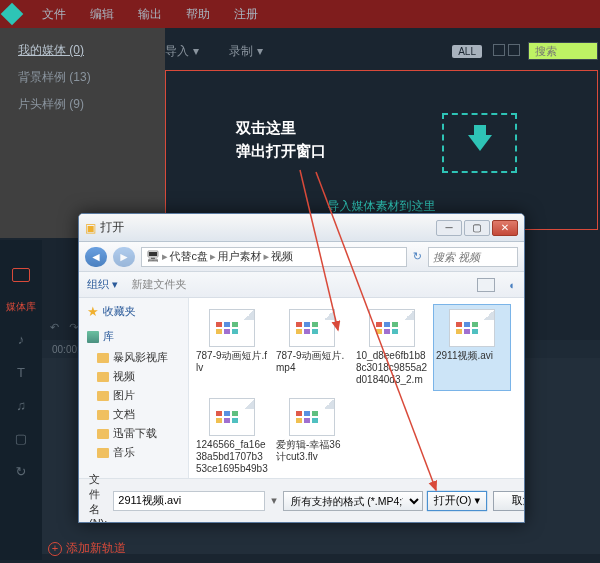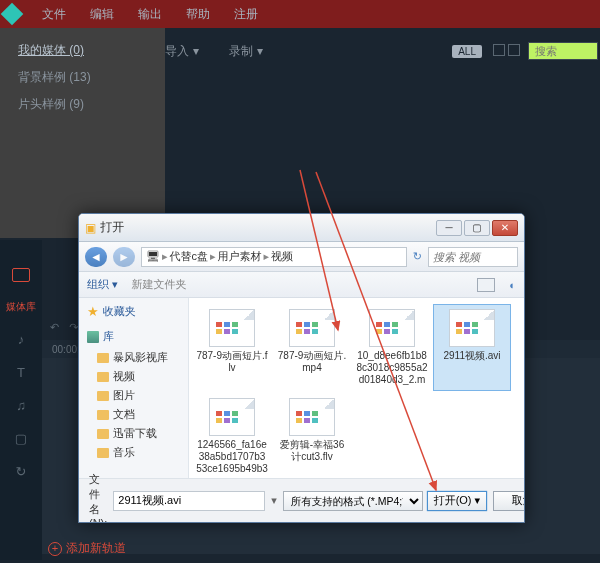--- a/index.html
+++ b/index.html
@@ -67,21 +67,21 @@
 .dlg-tree { width: 110px; background: #f4f6f9; border-right: 1px solid #e0e6ec; padding: 6px 8px; font-size: 11px; overflow: hidden; }
 .tree-head { color: #2a5a9a; margin-bottom: 6px; display: flex; align-items: center; gap: 4px; }
 .star { color: #f0b030; font-size: 13px; }
 .tree-group { margin-top: 10px; }
 .tree-item { color: #333; margin: 4px 0 4px 10px; display: flex; align-items: center; gap: 4px; }
 .folder-ico { width: 12px; height: 10px; background: #f0c060; border-radius: 1px; display: inline-block; }
 .lib-ico { width: 12px; height: 12px; background: linear-gradient(#6ac0a0,#4a9080); border-radius: 1px; display: inline-block;}
 
 .dlg-files { flex: 1; padding: 6px 4px; overflow: hidden; }
 .file-grid { display: flex; flex-wrap: wrap; gap: 2px; }
-.file-item { width: 78px; text-align: center; font-size: 10px; color: #333; padding: 4px 2px; border: 1px solid transparent; }
+.file-item { width: 78px; text-align: left; font-size: 10px; color: #333; padding: 4px 2px; border: 1px solid transparent; }
 .file-item.sel { background: #cce4f7; border: 1px solid #7ab4e8; }
 .file-thumb { width: 46px; height: 38px; margin: 0 auto 3px; background: #fff; border: 1px solid #c8d0d8; position: relative; }
 .file-thumb::before { content: ""; position: absolute; top: 0; right: 0; width: 10px; height: 10px; background: linear-gradient(135deg, transparent 50%, #d8e0e8 50%); }
 .thumb-blocks { position: absolute; left: 6px; top: 12px; display: grid; grid-template-columns: repeat(3, 6px); gap: 2px; }
 .thumb-blocks i { width: 6px; height: 5px; display: block; }
 .b1{background:#e05a4a}.b2{background:#5a90e0}.b3{background:#60c080}.b4{background:#f0c050}.b5{background:#a070d0}.b6{background:#50c0c0}
 .file-name { line-height: 1.2; word-break: break-all; max-height: 36px; overflow: hidden; }
 
 .dlg-footer { height: 44px; background: #f0f2f5; border-top: 1px solid #dde3e9; padding: 4px 10px; font-size: 11px; display: flex; flex-direction: row; gap: 4px; }
 .ft-row { display: flex; align-items: center; gap: 6px; }
@@ -119,20 +119,30 @@
       <span class="tb-btn">
           <span>录制</span> 
           <span>▾</span>
         </span>
       <div class="tb-right">
         <span class="all-pill">ALL</span>
         <span class="view-icons"><span></span><span></span></span>
         <input class="search-box" placeholder="搜索" style="">
       </div>
     </div>
+    <div class="drop-zone">
+      <div class="hint-text">
+        <div>双击这里</div>
+        <div>弹出打开窗口</div>
+      </div>
+      <div class="drop-box">
+        <div class="drop-arrow"></div>
+      </div>
+      <div class="drop-caption">导入媒体素材到这里</div>
+    </div>
   </div>
 </div>
 
 <div class="tool-col">
   <div class="tool-icon"></div>
   <div class="media-lib">媒体库</div>
   <div class="tkn">♪</div>
   <div class="tkn">T</div>
   <div class="tkn">♫</div>
   <div class="tkn">▢</div>

